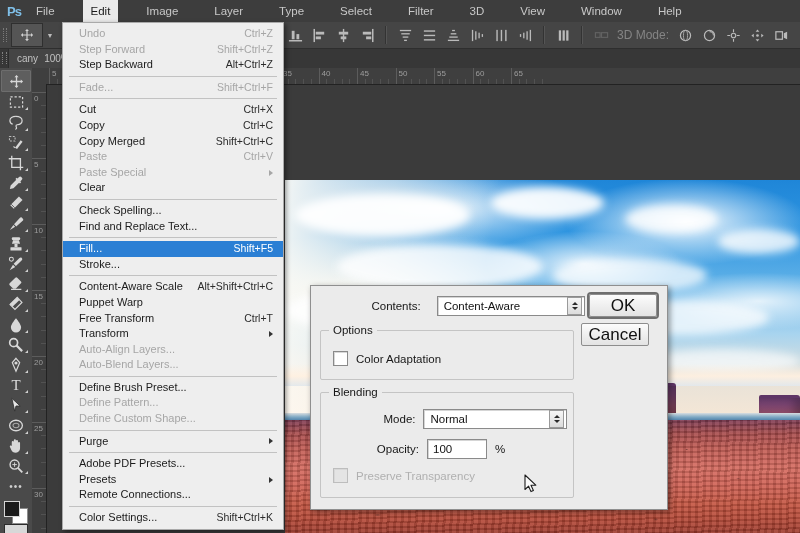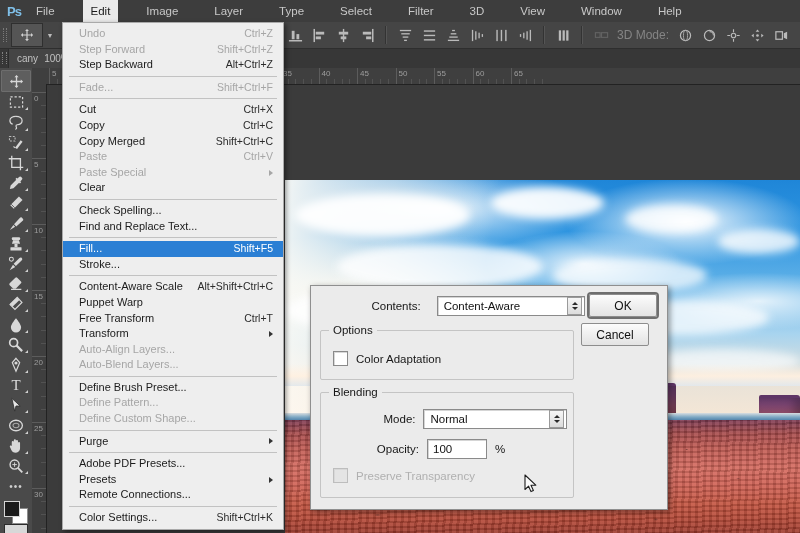--- a/index.html
+++ b/index.html
@@ -194,21 +194,21 @@
   .spin{
     width:13px;height:16px;display:flex;flex-direction:column;align-items:center;justify-content:center;
     background:linear-gradient(180deg,#f6f6f6,#dcdcdc);border:1px solid #9a9a9a;
   }
   .spin u{display:block;width:0;height:0;border-left:3px solid transparent;border-right:3px solid transparent;border-bottom:3.5px solid #2a2a2a;}
   .spin s{display:block;width:0;height:0;border-left:3px solid transparent;border-right:3px solid transparent;border-top:3.5px solid #2a2a2a;margin-top:2px;}
   .btn{
     background:linear-gradient(180deg,#fcfcfc,#e3e3e3);
     border:1px solid #8d8d8d;border-radius:2px;
     display:flex;align-items:center;justify-content:center;
-    font-size:12px;color:#111;
+    font-size:17px;color:#111;
   }
   .btn.default{box-shadow:0 0 0 2px #6e6e6e;}
   .group{
     position:absolute;border:1px solid #c4c4c4;border-radius:2px;
   }
   .group-title{
     position:absolute;background:#ebebeb;padding:0 4px;font-size:11.5px;color:#171717;
   }
   .ckbox{
     width:13px;height:13px;background:#fff;border:1px solid #8a8a8a;

